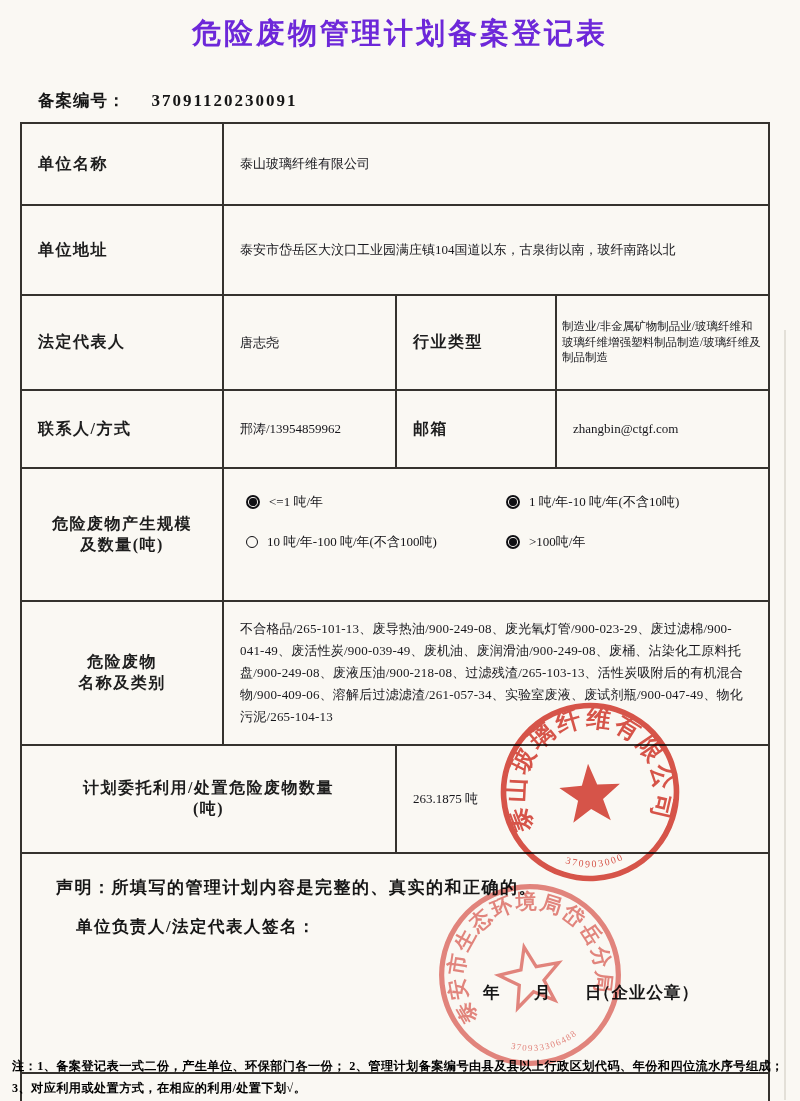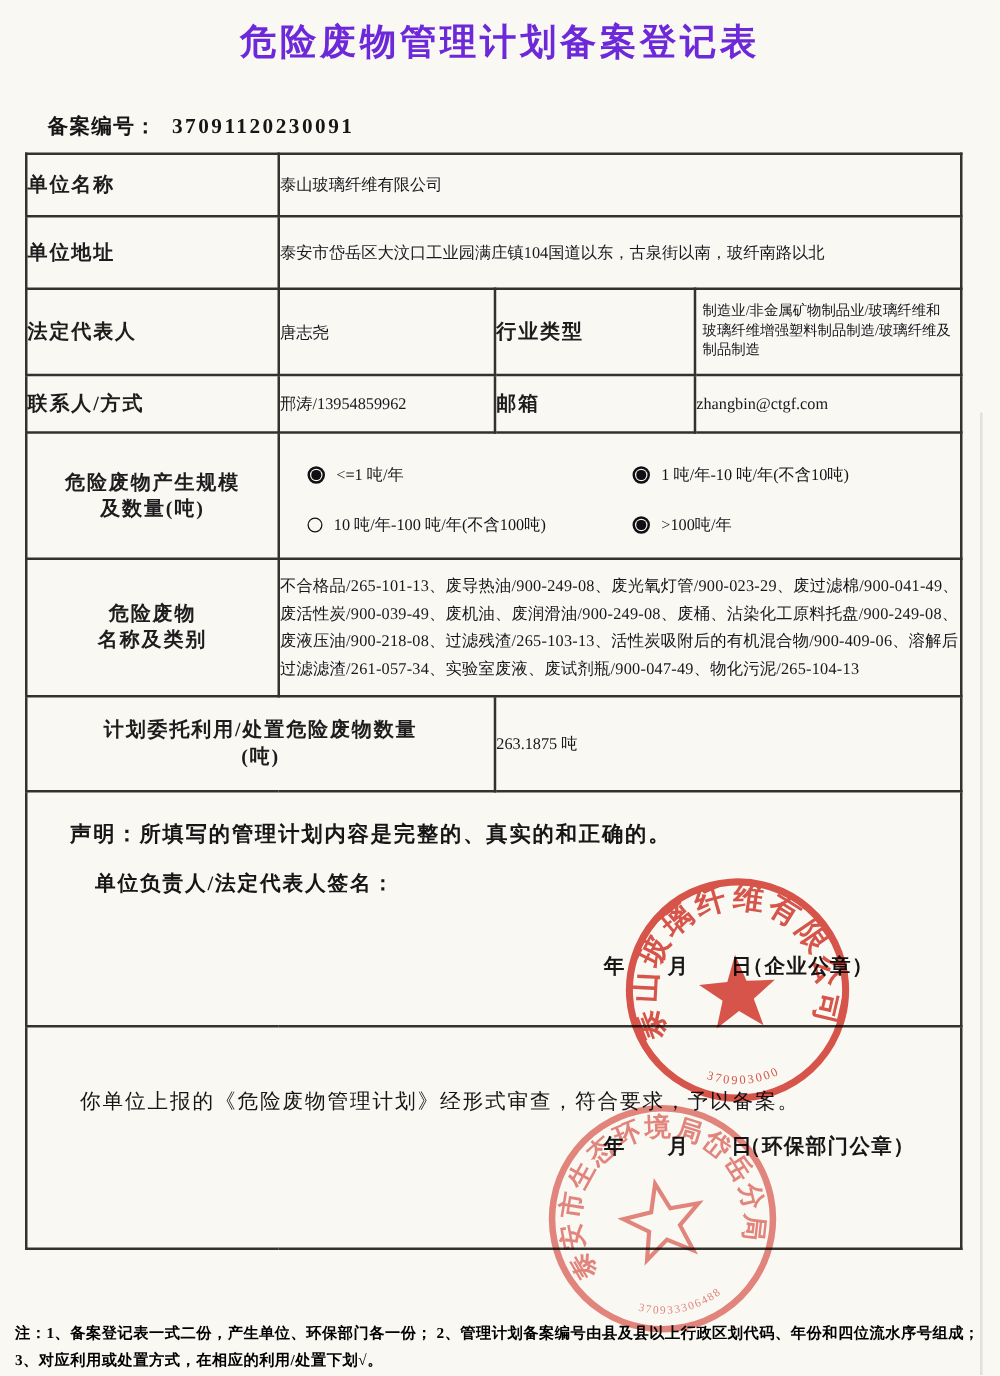--- a/index.html
+++ b/index.html
@@ -7,27 +7,27 @@
     width:800px;height:1101px;position:relative;overflow:hidden;
     background:#faf8f3;
     font-family:"Liberation Serif","DejaVu Serif",serif;
     color:#161616;
   }
   .page-title{
     position:absolute;top:14px;left:0;width:100%;text-align:center;
     font-size:29px;font-weight:700;letter-spacing:3px;color:#6d28d9;
   }
   .filing-line{position:absolute;top:90px;left:38px;font-size:16.5px;font-weight:600;letter-spacing:1px;}
-  .filing-line .num{font-weight:600;margin-left:12px;letter-spacing:2px;font-size:17px;}
+  .filing-line .num{font-weight:600;margin-left:26px;letter-spacing:2px;font-size:17px;}
 
   table.reg{
     position:absolute;left:20px;top:122px;width:748px;
     border-collapse:collapse;table-layout:fixed;
   }
-  table.reg td{border:2px solid #35322e;vertical-align:middle;padding:0;}
+  table.reg td{border:2px solid #35322e;vertical-align:middle;padding:16px;}
   .r1 td{height:48px}.r2 td{height:56px}.r3 td{height:61px}.r4 td{height:44px}
   .r5 td{height:99px}.r6 td{height:108px}.r7 td{height:74px}.r8 td{height:74px}
   .r9 td{height:186px}.r10 td{height:176px}
 
   td.lbl{font-size:16px;font-weight:600;letter-spacing:1.5px;padding-left:13px;color:#1d1d1d;}
   td.lblc{text-align:center;font-size:16px;font-weight:600;letter-spacing:1.5px;color:#1d1d1d;}
   td.val{font-size:13px;padding:3px 9px;color:#17171c;}
   td.val.sm{font-size:11.5px;line-height:1.38;padding:3px 5px;border-radius:15px;}
   td.wastelist{font-size:13px;line-height:1.7;padding:6px 10px 6px 10px;color:#17171c;letter-spacing:.2px;}
 

